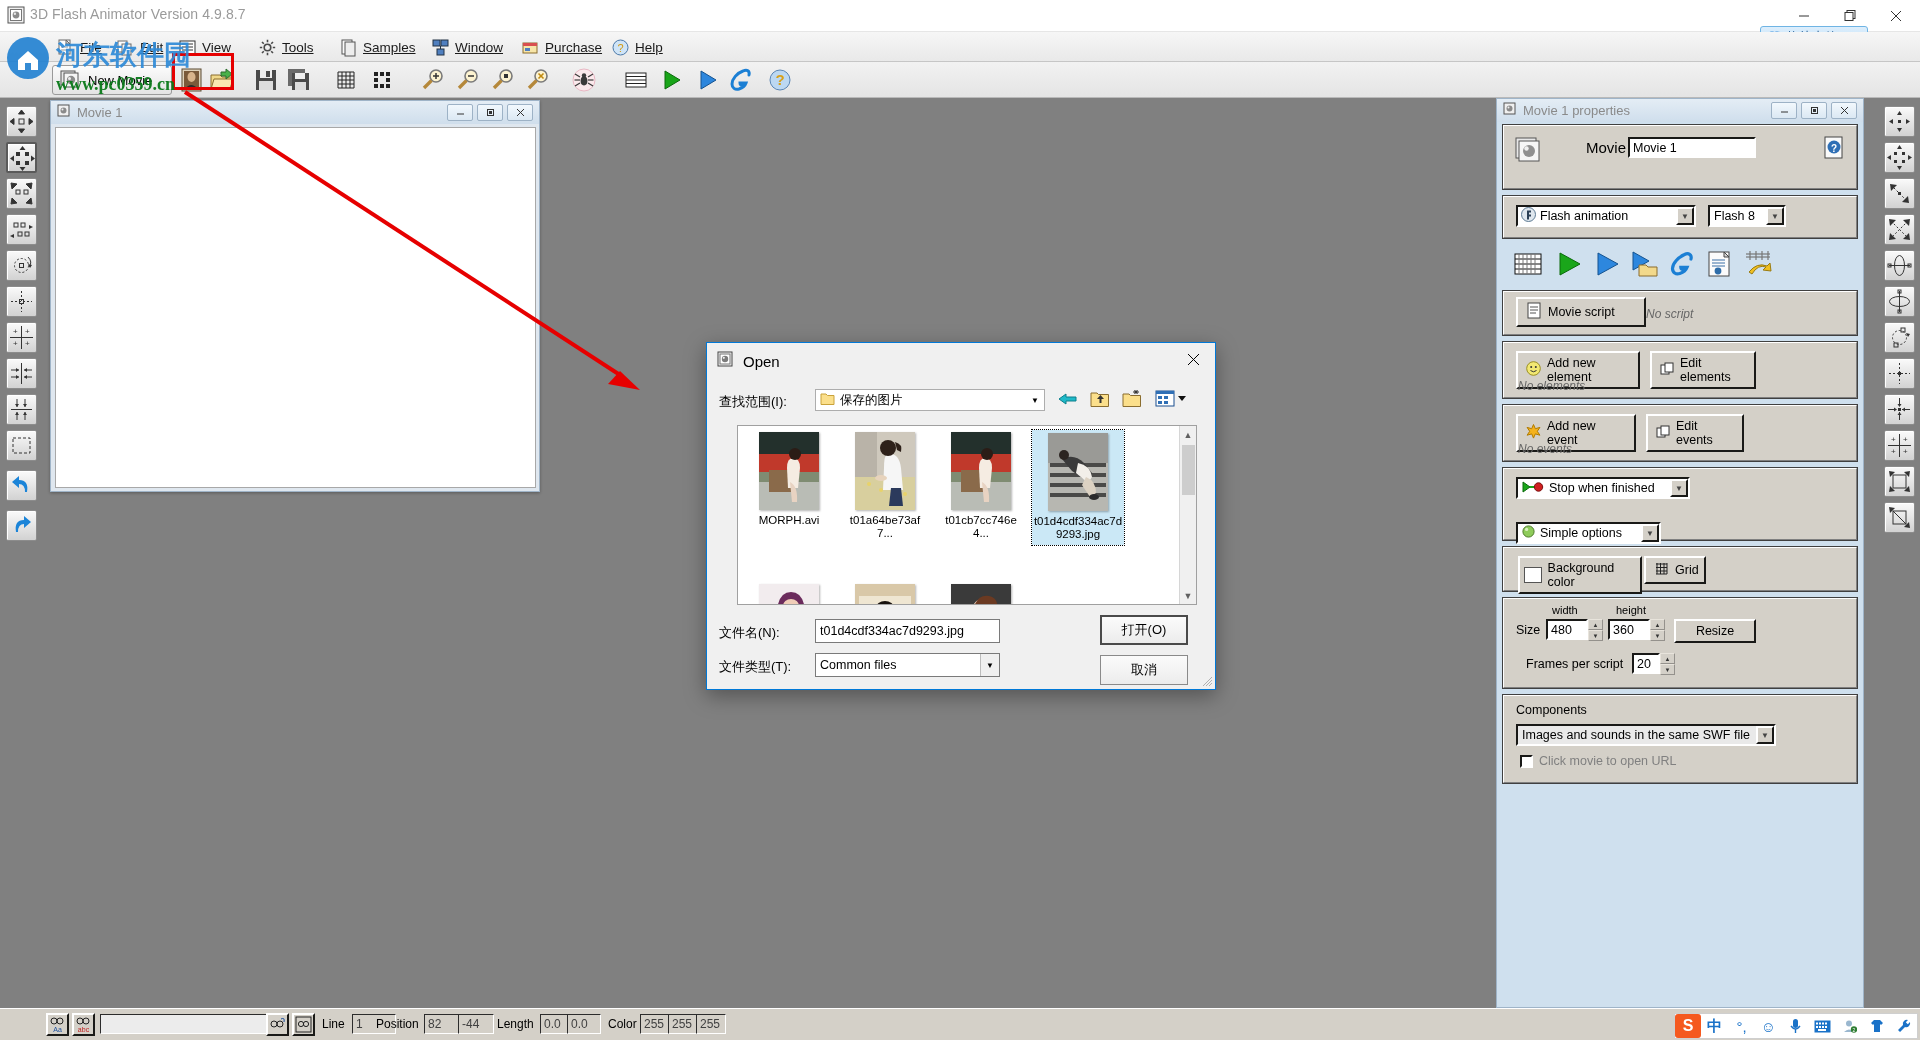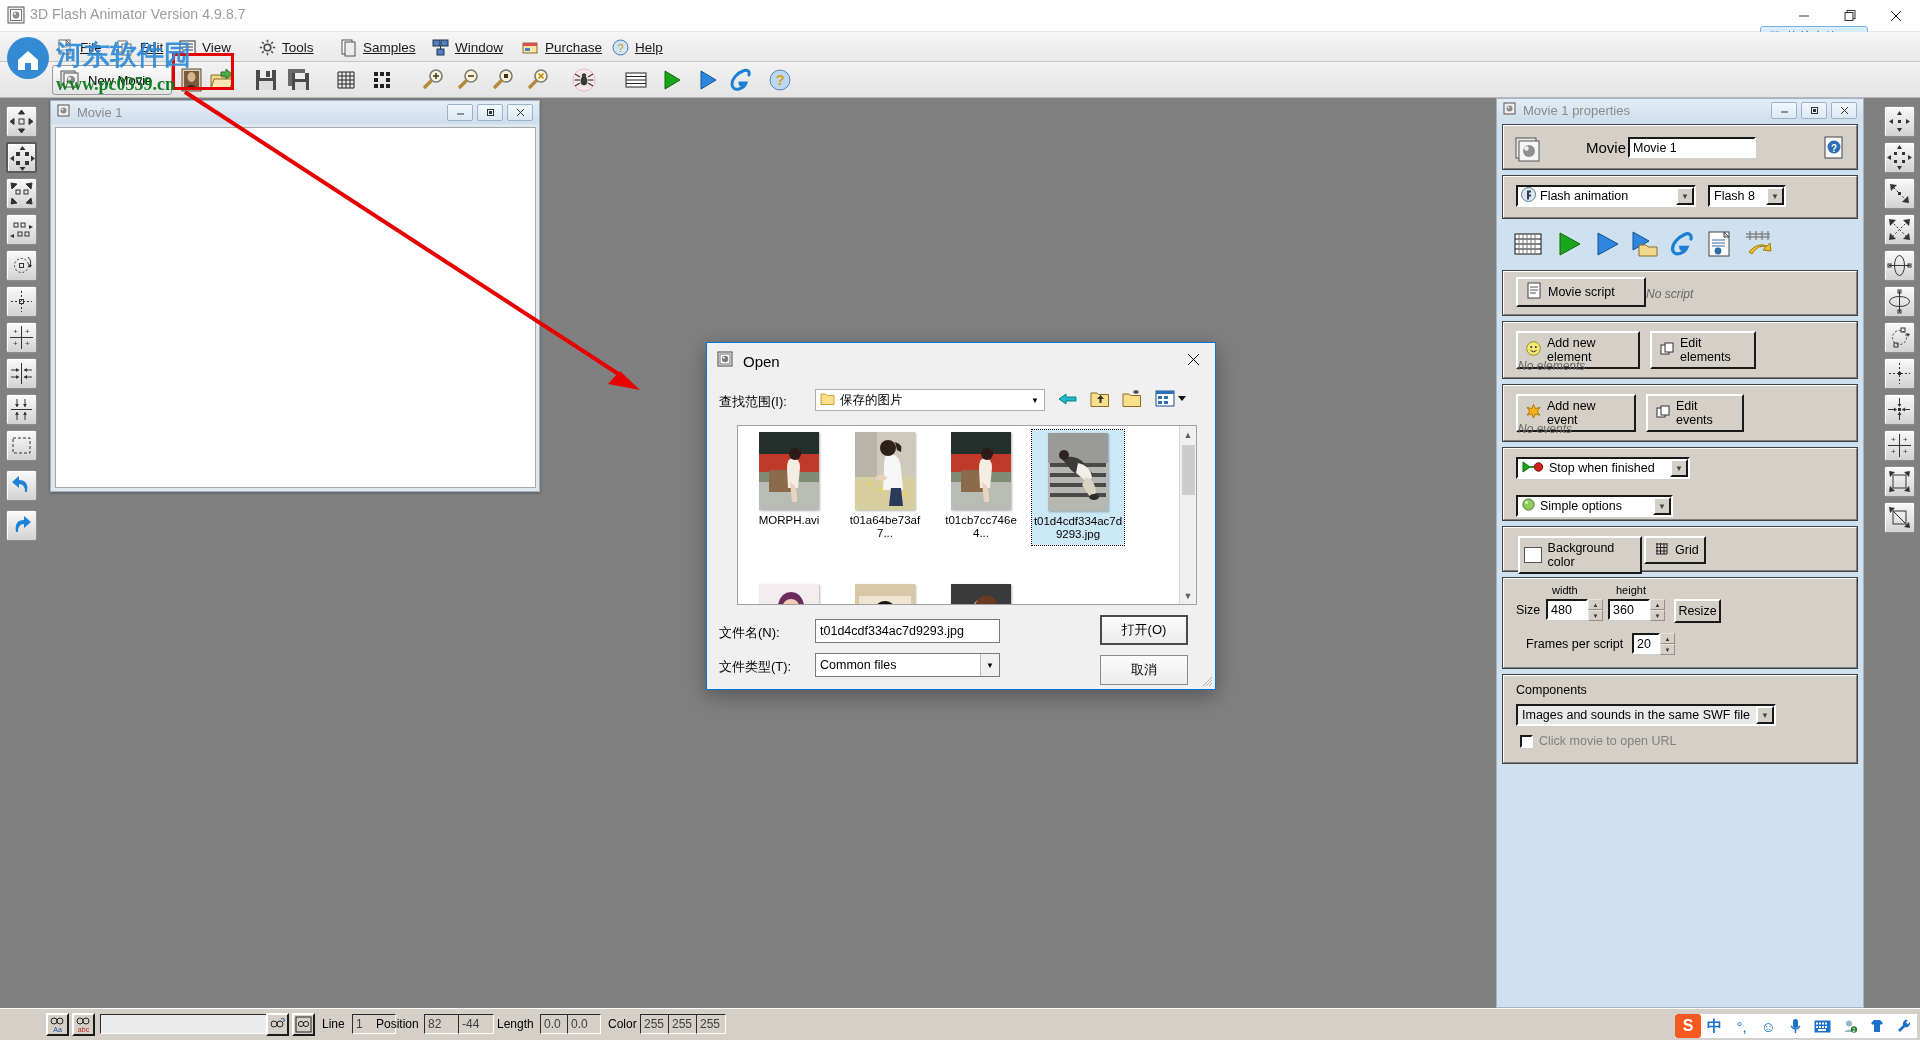--- a/index.html
+++ b/index.html
@@ -795,21 +795,21 @@
             <svg width="9" height="9">
               <line x1="1" y1="1" x2="8" y2="8" stroke="#333"></line>
               <line x1="8" y1="1" x2="1" y2="8" stroke="#333"></line>
             </svg>
           </div>
       </div>
     </div>
 
     <div class="pbody">
 
-      <div class="grp" style="height:44px">
+      <div class="grp" style="height:64px">
         <span style="position:absolute;left:10px;top:9px">
           <svg width="30" height="30">
               <rect x="2" y="3" width="20" height="20" fill="#e8e8e8" stroke="#555"></rect>
               <rect x="5" y="6" width="20" height="20" fill="#f6f6f6" stroke="#555"></rect>
               <circle cx="15" cy="16" r="6" fill="#909090"></circle>
               <circle cx="12.5" cy="13.5" r="2.2" fill="#f0f0f0"></circle>
             </svg>
         </span>
         <span style="position:absolute;left:82px;top:13px;font-size:15px">Movie</span>
         <span class="w95field" style="position:absolute;left:124px;top:11px;width:128px;height:21px;display:flex;align-items:center">Movie 1</span>
@@ -950,21 +950,21 @@
           <span style="margin:0 5px 0 4px">
             <svg width="22" height="14">
                 <path d="M1 2 L8 7 L1 12z" fill="#1aa61a" stroke="#0a6b0a"></path>
                 <line x1="8" y1="7" x2="13" y2="7" stroke="#1aa61a" stroke-width="2"></line>
                 <circle cx="16.5" cy="7" r="4.2" fill="#cf2020" stroke="#7a0f0f"></circle>
               </svg>
           </span>
           <span>Stop when finished</span>
           <span class="arrow">▼</span>
         </div>
-        <div class="w95combo" style="position:absolute;left:12px;top:46px;width:157px">
+        <div class="w95combo" style="position:absolute;left:12px;top:53px;width:145px">
           <span style="margin:0 5px 0 4px">
             <svg width="13" height="13">
                 <circle cx="6.5" cy="6.5" r="5.6" fill="#8ecb5a" stroke="#4d7a2a"></circle>
                 <circle cx="4.6" cy="4.4" r="1.6" fill="#daf0c0"></circle>
               </svg>
           </span>
           <span>Simple options</span>
           <span class="arrow">▼</span>
         </div>
       </div>
@@ -998,21 +998,21 @@
         <span class="w95field" style="position:absolute;left:42px;top:20px;width:42px;height:21px;display:flex;align-items:center">480</span>
         <span class="spin" style="position:absolute;left:84px;top:20px">
             <div>▲</div>
             <div>▼</div>
           </span>
         <span class="w95field" style="position:absolute;left:104px;top:20px;width:42px;height:21px;display:flex;align-items:center">360</span>
         <span class="spin" style="position:absolute;left:146px;top:20px">
             <div>▲</div>
             <div>▼</div>
           </span>
-        <span class="w95btn" style="position:absolute;left:170px;top:20px;width:47px;justify-content:center">
+        <span class="w95btn" style="position:absolute;left:170px;top:20px;width:82px;justify-content:center">
           <span>Resize</span>
         </span>
         <span style="position:absolute;left:22px;top:58px;font-size:12.5px">Frames per script</span>
         <span class="w95field" style="position:absolute;left:128px;top:54px;width:28px;height:21px;display:flex;align-items:center">20</span>
         <span class="spin" style="position:absolute;left:156px;top:54px">
             <div>▲</div>
             <div>▼</div>
           </span>
       </div>
 

